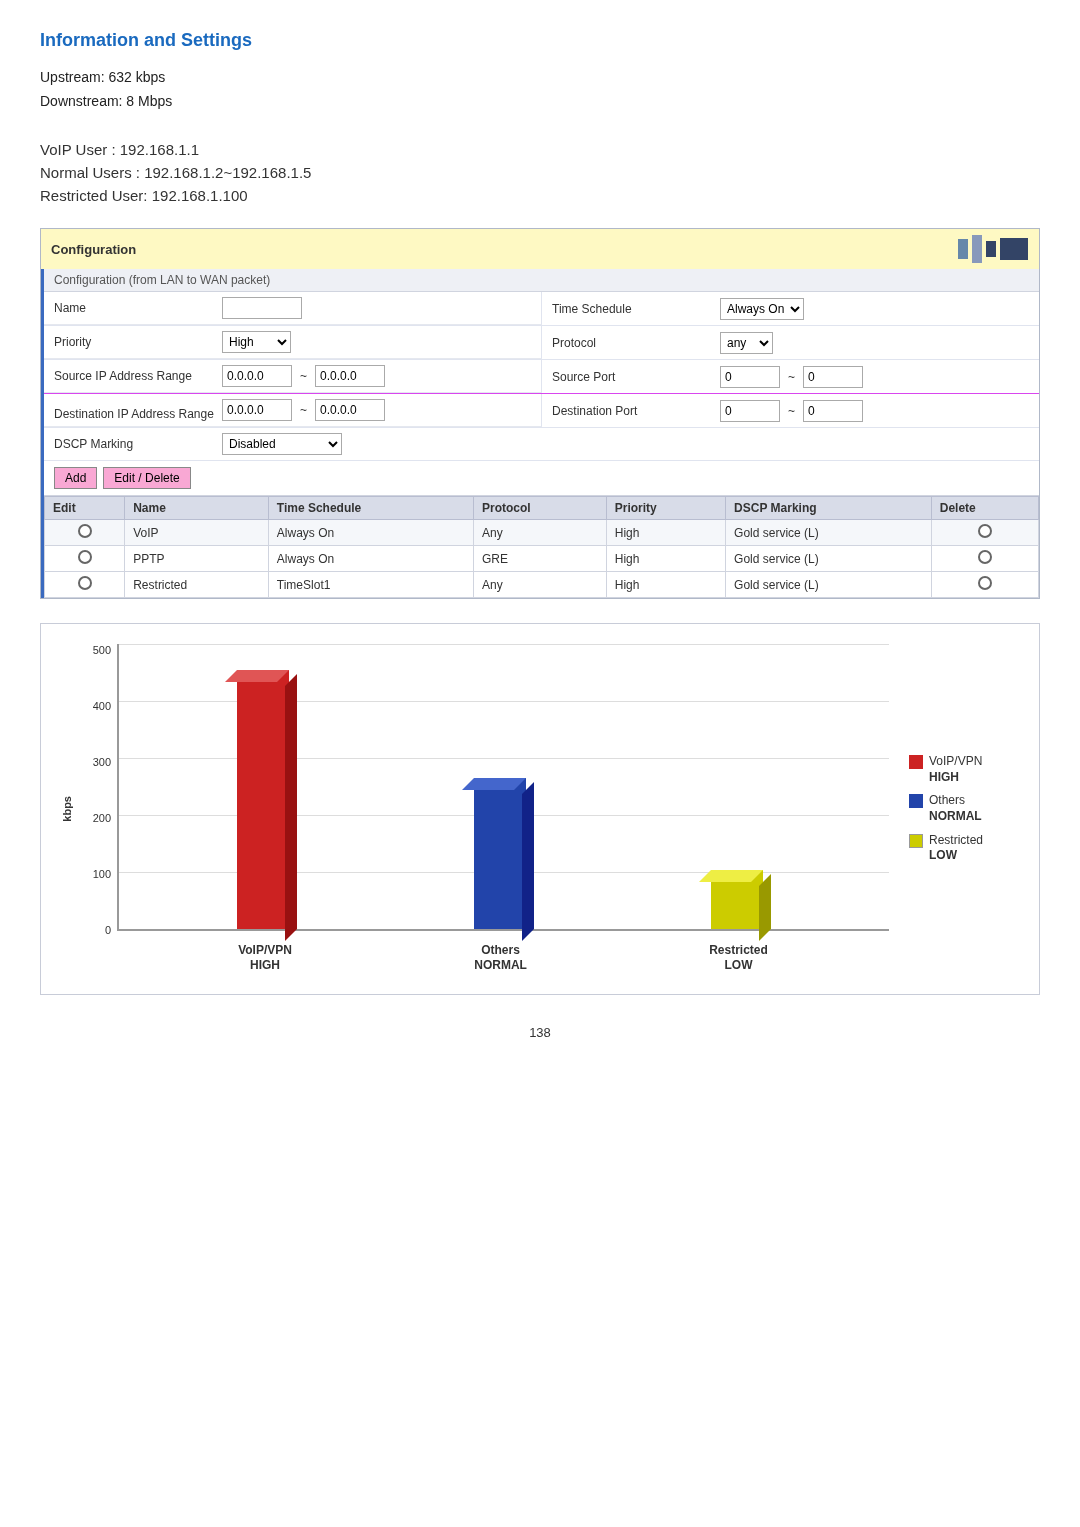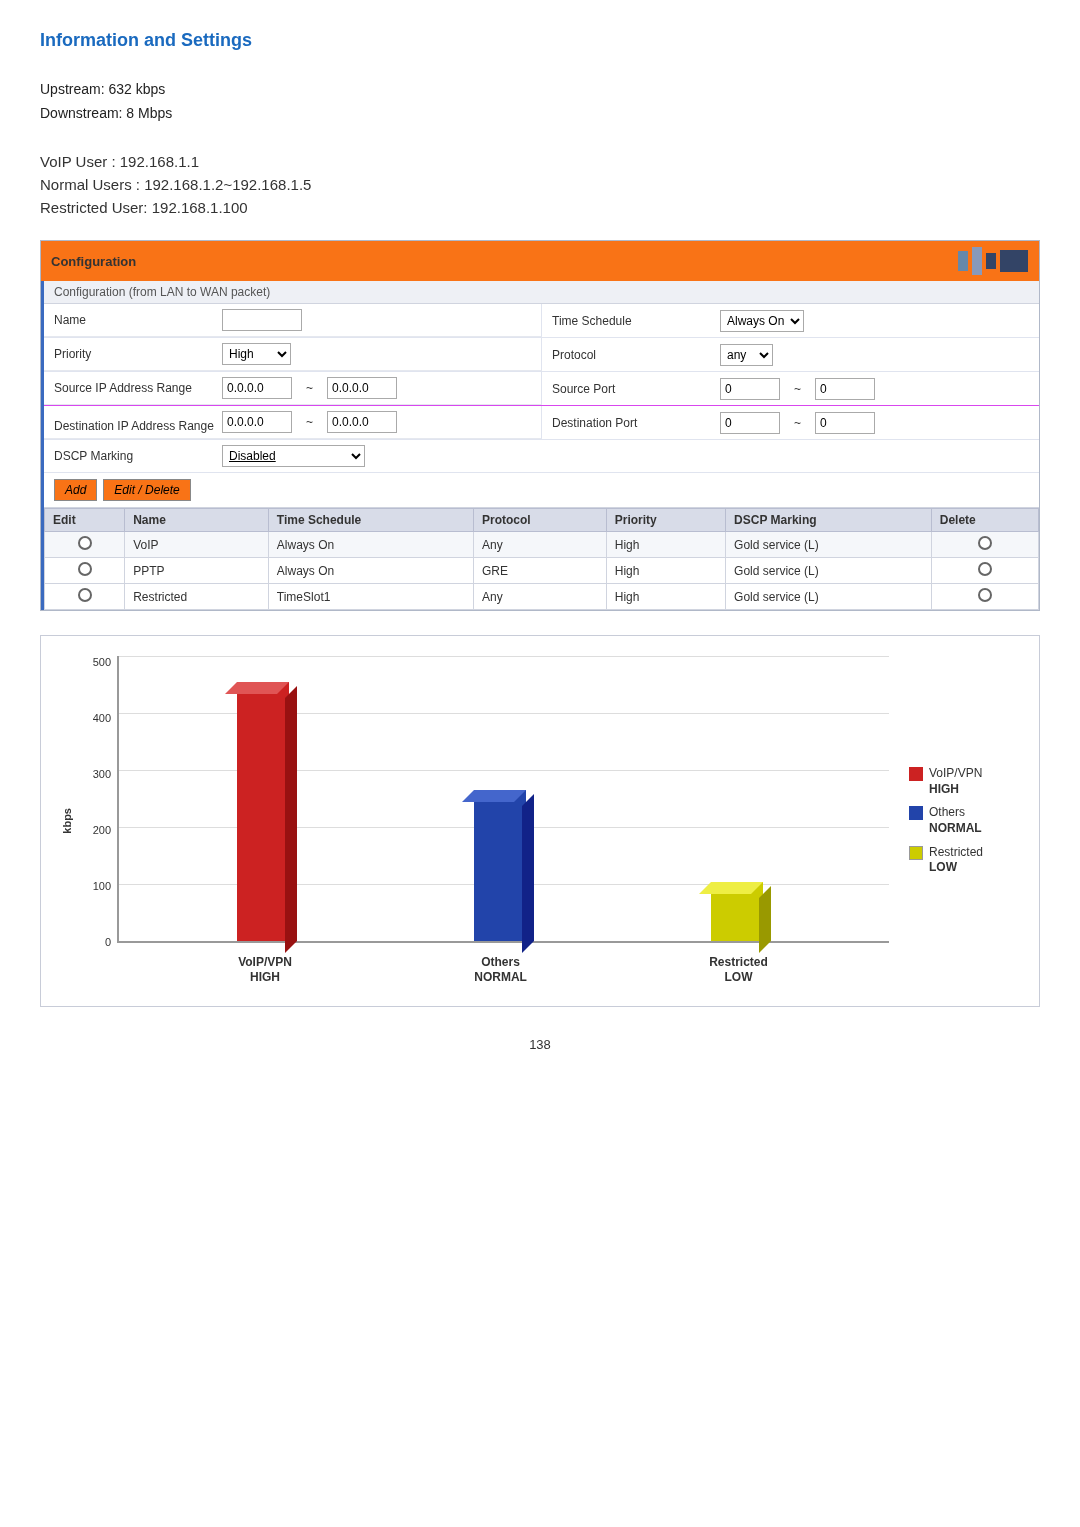--- a/index.html
+++ b/index.html
@@ -9,39 +9,39 @@
       background: #fff;
       color: #333;
       width: 1080px;
       min-height: 1527px;
       padding: 30px 40px;
     }
     h1.page-title {
       color: #1a6abf;
       font-size: 18px;
       font-weight: bold;
-      margin-bottom: 30px;
+      margin-bottom: 18px;
     }
     .info-line {
       font-size: 14px;
       margin-bottom: 8px;
       color: #222;
     }
     .spacer { height: 24px; }
     .user-info { margin-bottom: 6px; font-size: 15px; }
 
     
     .config-panel {
       border: 1px solid #b0b8c8;
       margin-top: 24px;
       margin-bottom: 24px;
       background: #f5f7fa;
     }
     .config-header {
-      background: #f97316;
+      background: #fef9c3;
       padding: 6px 10px;
       font-size: 13px;
       font-weight: bold;
       display: flex;
       align-items: center;
       justify-content: space-between;
     }
     .config-header-icon {
       display: flex;
       align-items: center;
@@ -87,37 +87,36 @@
     .form-select {
       border: 1px solid #aaa;
       padding: 2px 2px;
       font-size: 12px;
       height: 22px;
       background: #fff;
     }
     .ip-range {
       display: flex;
       align-items: center;
-      gap: 14px;
+      gap: 8px;
     }
     .ip-range span { font-size: 12px; }
     .buttons-row {
       padding: 6px 10px;
       background: #fff;
       border-bottom: 1px solid #d0d4df;
       display: flex;
       gap: 6px;
     }
     .btn {
       border: 1px solid #888;
-      background: #f97316;
+      background: #f9a8d4;
       padding: 3px 10px;
       font-size: 12px;
       cursor: pointer;
-      font-style: italic;
     }
     
     .config-table {
       width: 100%;
       border-collapse: collapse;
       background: #fff;
       font-size: 12px;
     }
     .config-table th {
       background: #d8dce8;
@@ -316,21 +315,21 @@
             <input class="form-input form-input-sm" type="text" value="0" style="">
             <span>~</span>
             <input class="form-input form-input-sm" type="text" value="0" style="">
           </div>
         </div>
       </div>
 
       <div style="display:flex; border-bottom:1px solid #e0e4ef;">
         <div class="form-row" style="flex:1;">
           <span class="form-label">DSCP Marking</span>
-          <select class="form-select" style="width:143px;text-decoration:underline;">
+          <select class="form-select" style="width:120px;">
             <option>Disabled</option>
             <option>Gold service (L)</option>
           </select>
         </div>
       </div>
     </div>
 
     <div class="buttons-row">
       <button class="btn">Add</button>
       <button class="btn">Edit / Delete</button>

